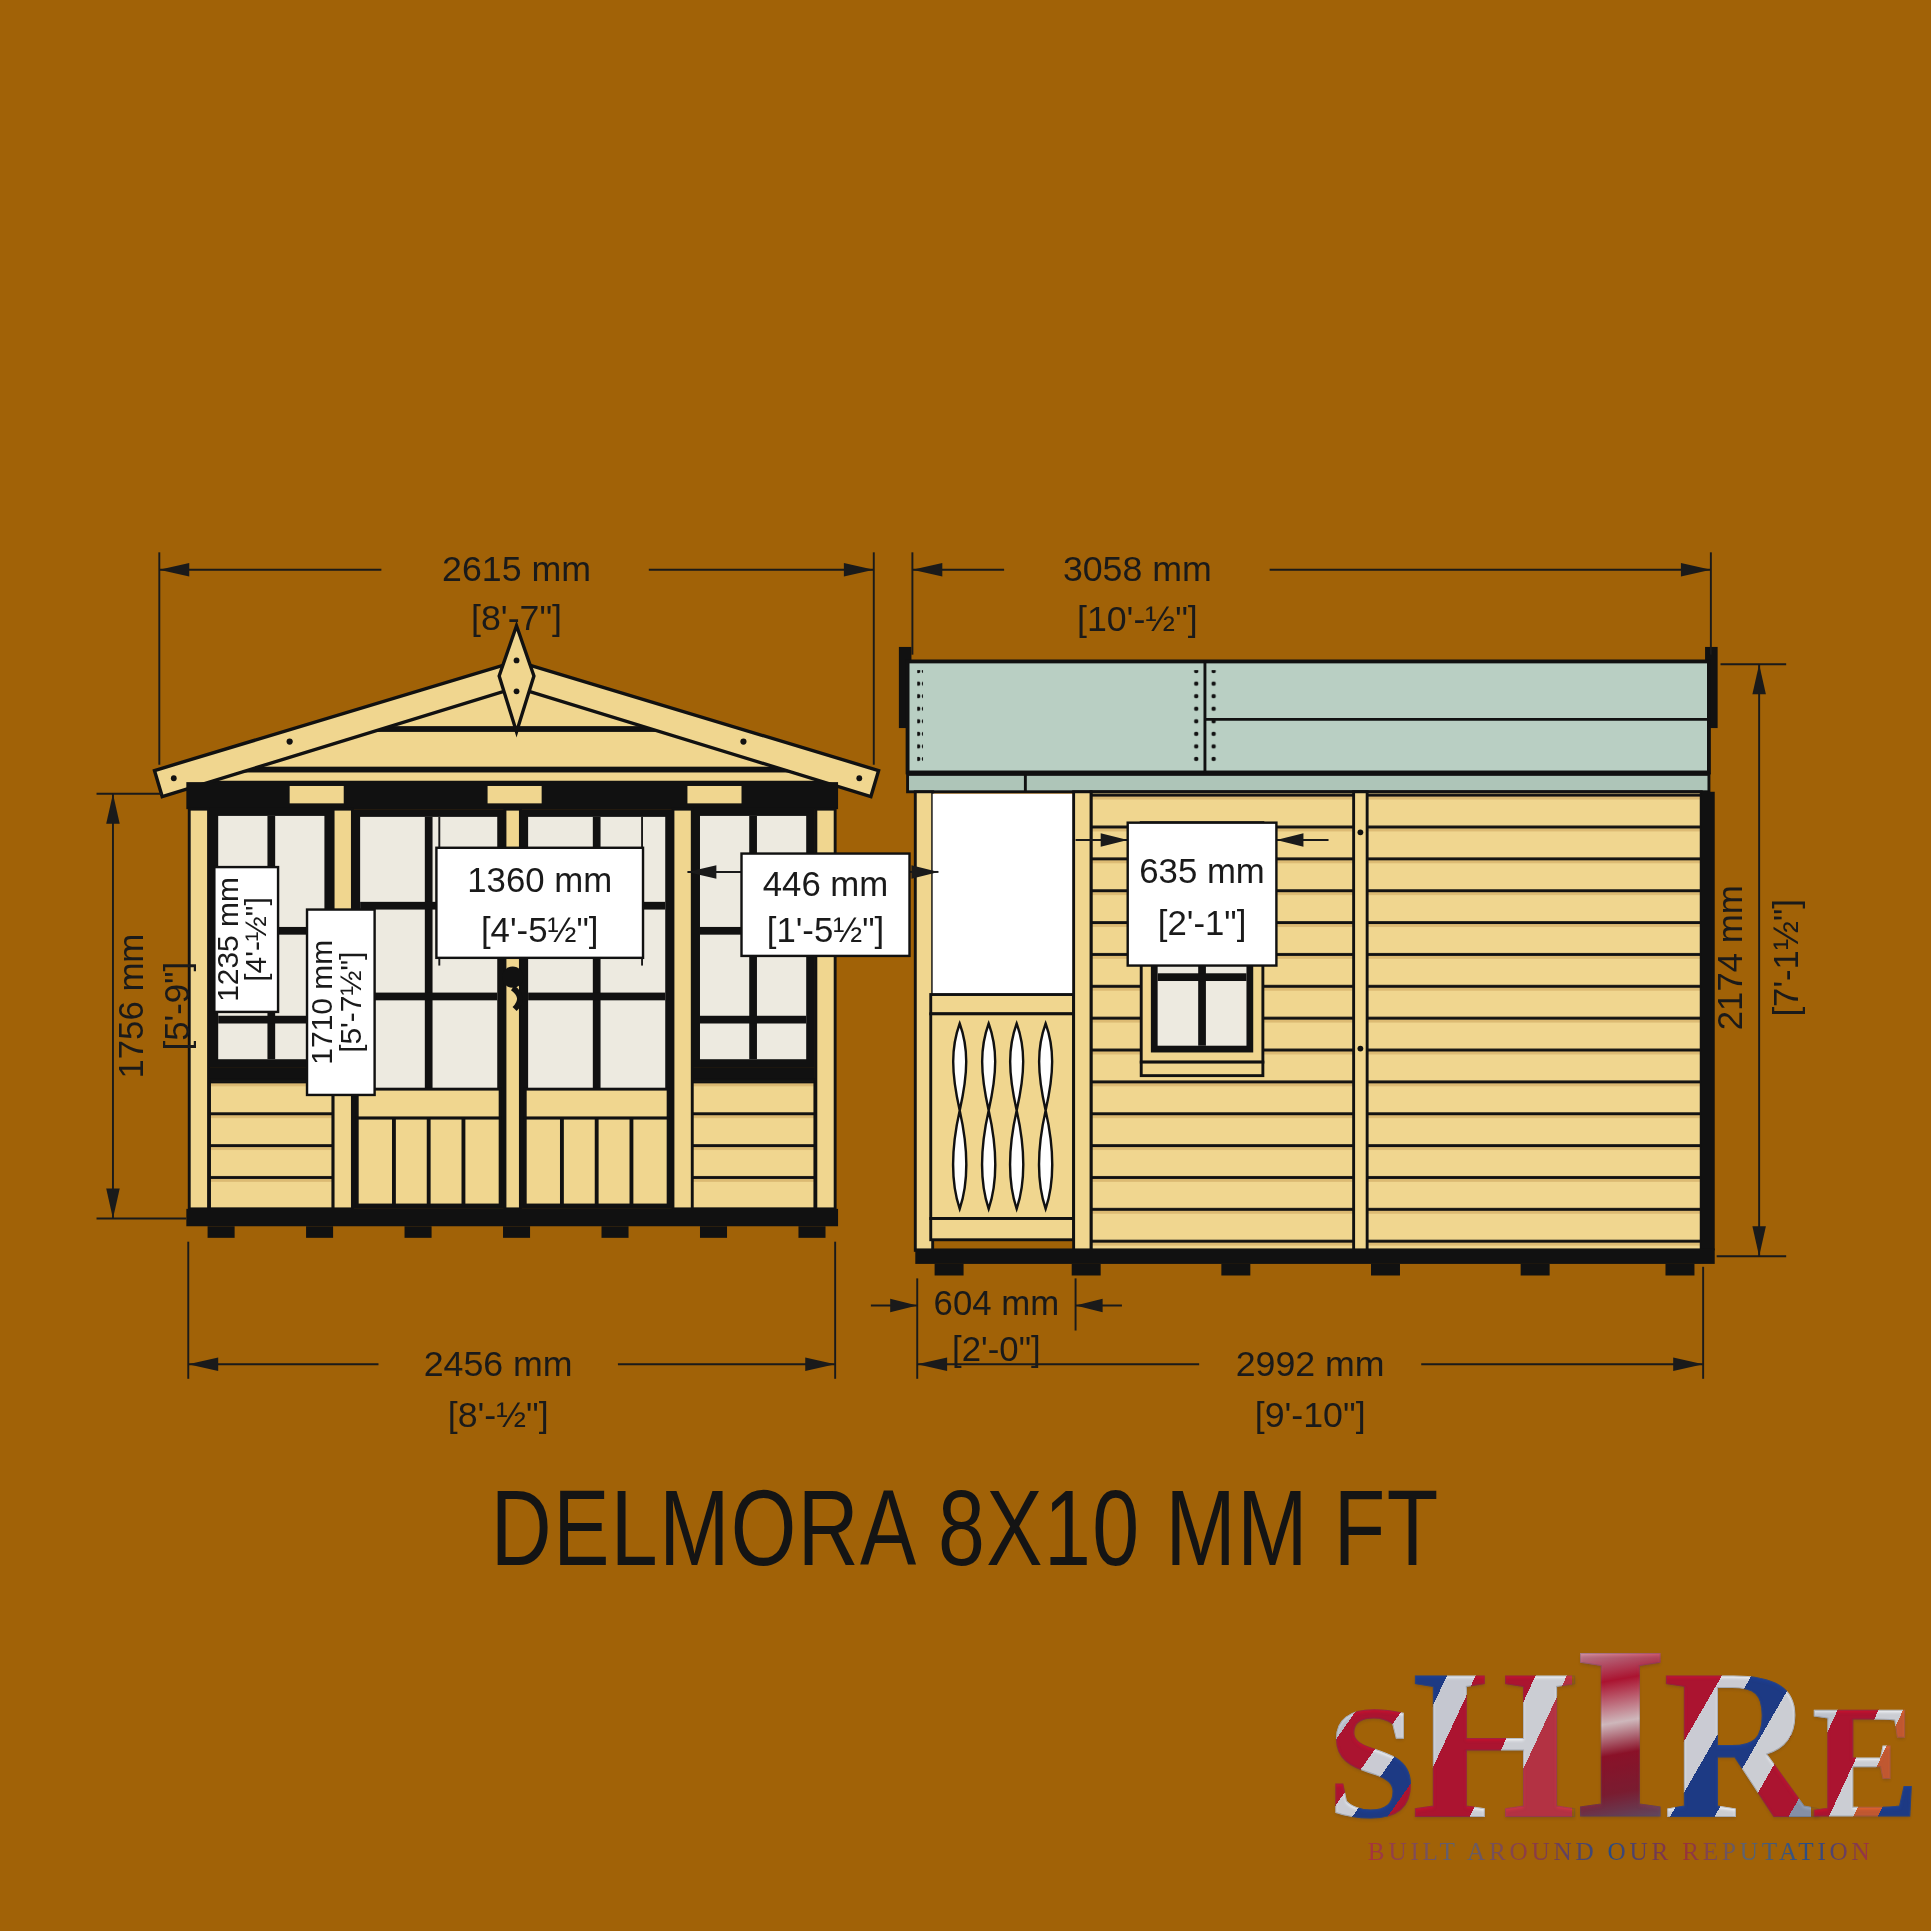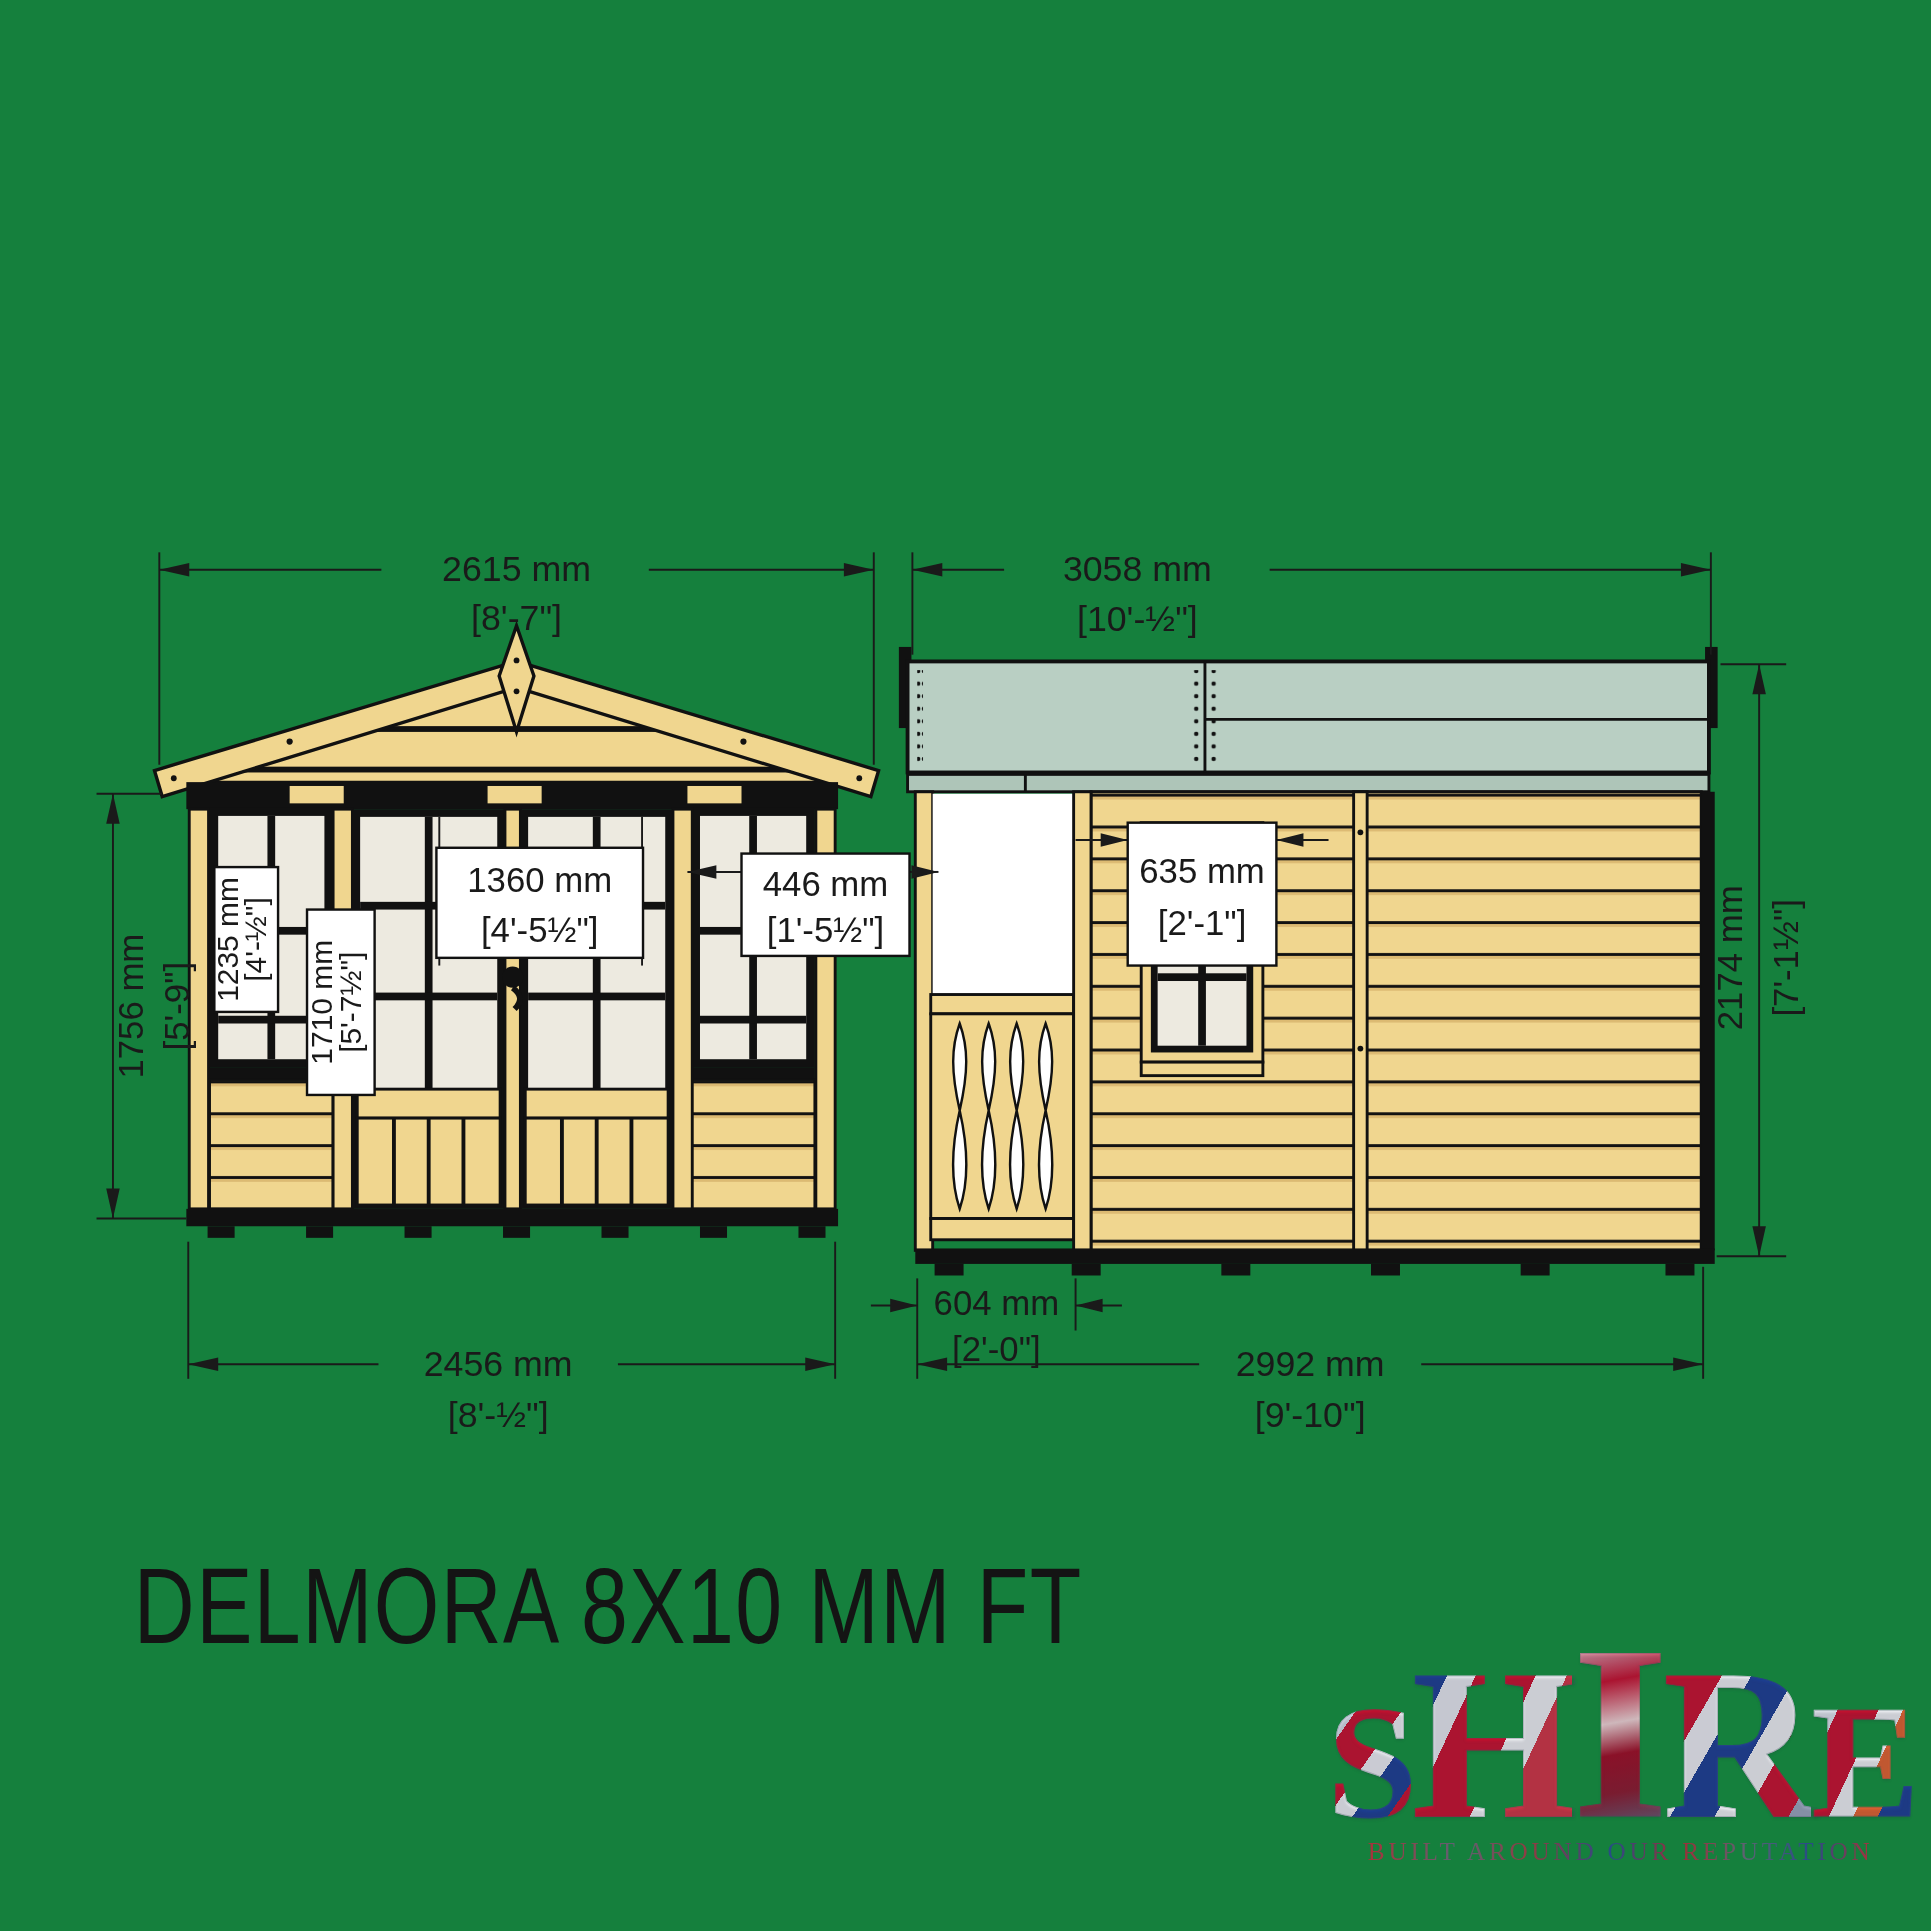--- a/index.html
+++ b/index.html
@@ -1,19 +1,19 @@
 <!DOCTYPE html>
 <html><head>
 <meta charset="utf-8">
 <style>
   html,body{margin:0;padding:0;background:#ffffff;width:1931px;height:1931px;position:relative;
             font-family:"Liberation Sans",sans-serif;}
-  .page{position:absolute;inset:0;background:#15803d;}
+  .page{position:absolute;inset:0;background:#a16207;}
   svg text{fill:#1a1a1a;}
-  .title-wrap{position:absolute;left:0;top:1543px;width:1931px;text-align:left;}
+  .title-wrap{position:absolute;left:0;top:1465px;width:1931px;text-align:center;}
   .title-inner{display:inline-block;transform:scaleX(0.78);transform-origin:center;
                font-size:108px;letter-spacing:1.9px;color:#141414;white-space:nowrap;}
   .logo{position:absolute;right:50px;top:1634px;width:521px;text-align:center;}
   .brand{display:flex;align-items:baseline;justify-content:center;
          font-family:"Liberation Serif",serif;font-weight:bold;line-height:0.8;
          letter-spacing:-5.8px;}
   .brand span{background-clip:text;-webkit-background-clip:text;color:transparent;
               -webkit-text-stroke:1px rgba(70,80,100,.30);
               text-shadow:0 1.9px 2.9px rgba(40,40,60,.18);}
   .b-s{font-size:162px;background-image:linear-gradient(125deg,#d6dde8 0%,#d6dde8 22%,#c8102e 22%,#c8102e 48%,#eef0f4 48%,#eef0f4 62%,#1c3f94 62%,#1c3f94 82%,#c8102e 82%);}

